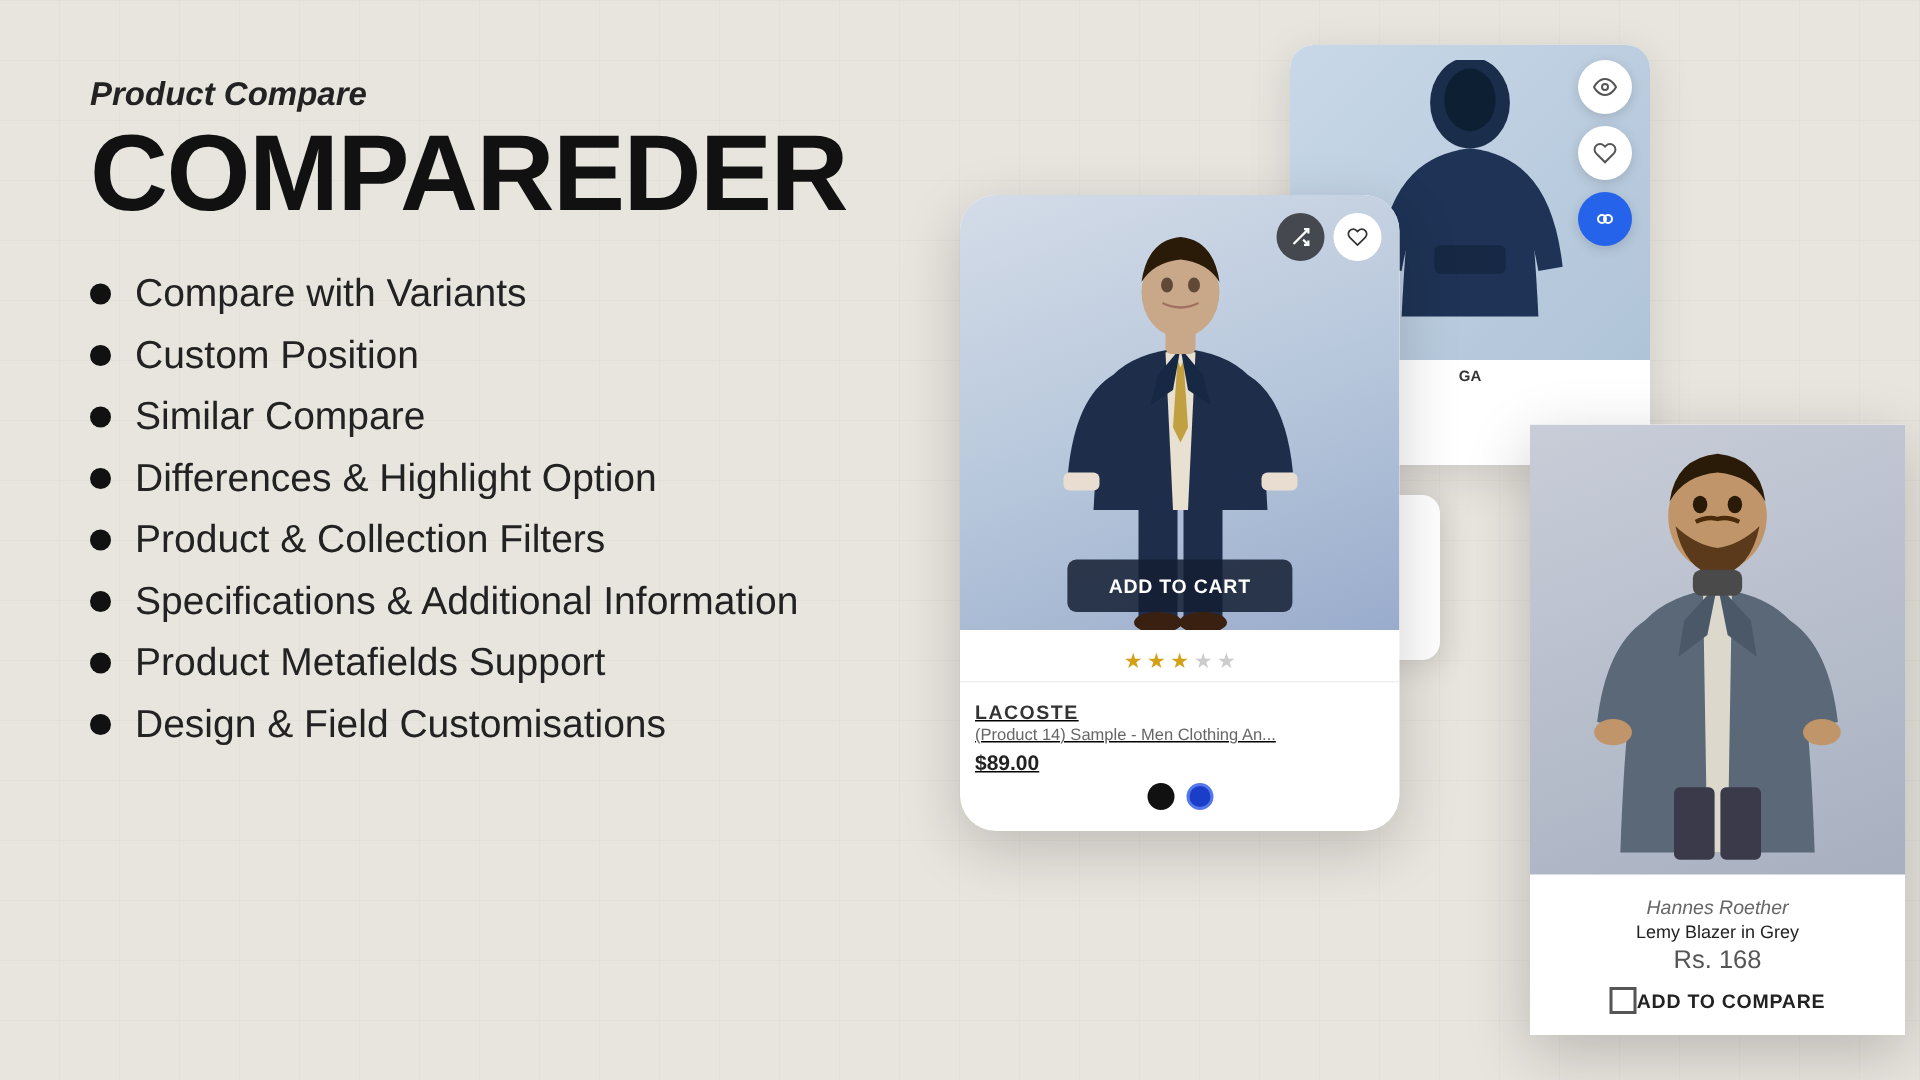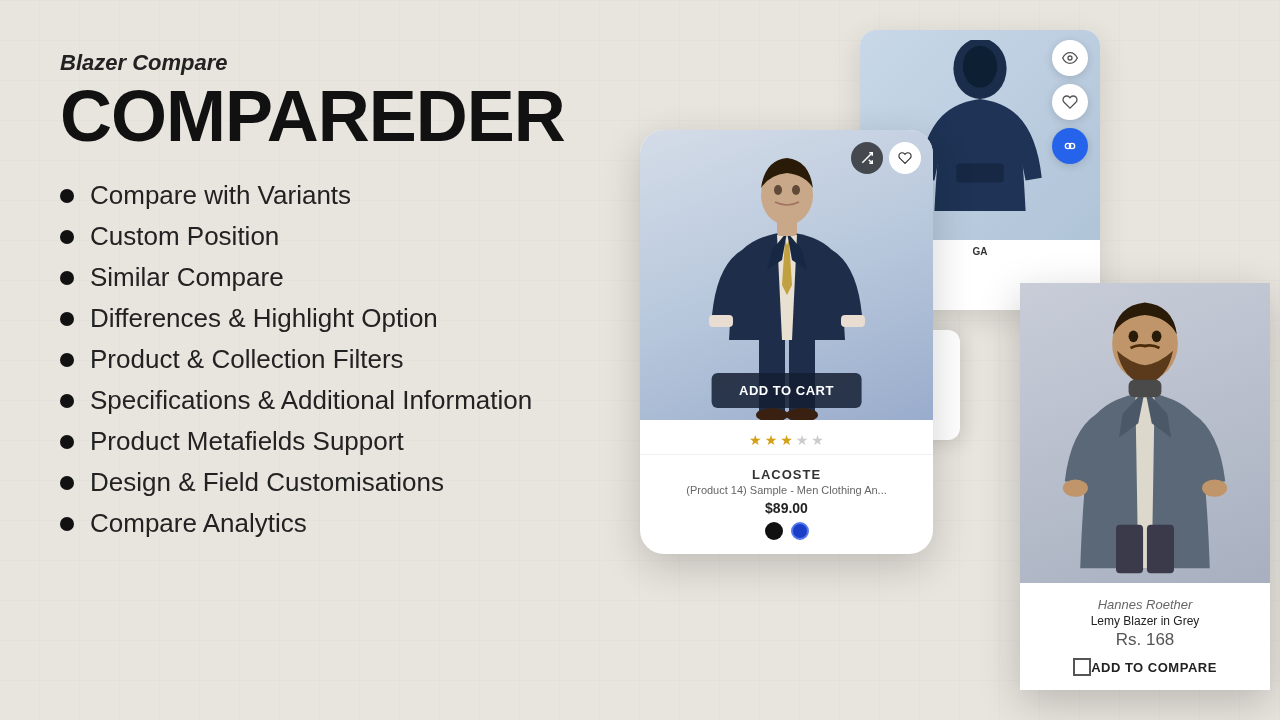--- a/index.html
+++ b/index.html
@@ -224,22 +224,23 @@
 
     .star {
       font-size: 14px;
     }
 
     .star.filled { color: #d4a017; }
     .star.empty { color: #ccc; }
 
     .card-main-info {
       padding: 12px 10px 14px;
-      text-align: center;
+      text-align: left;
       border-top: 1px solid #f0f0f0;
+      text-decoration: underline;
     }
 
     .brand-name {
       font-size: 13px;
       font-weight: 700;
       color: #333;
       letter-spacing: 1px;
     }
 
     .product-name {
@@ -397,21 +398,21 @@
       display: flex;
       align-items: center;
       justify-content: center;
       overflow: hidden;
     }
   </style>
 </head>
 <body>
 
 <div class="left-panel">
-  <div class="subtitle">Blazer Compare</div>
+  <div class="subtitle">Product Compare</div>
   <div class="main-title">COMPAREDER</div>
 
   <ul class="features-list">
     <li>
       <span class="bullet"></span>
       <span>Compare with Variants</span>
     </li>
     <li>
       <span class="bullet"></span>
       <span>Custom Position</span>
@@ -432,24 +433,20 @@
       <span class="bullet"></span>
       <span>Specifications &amp; Additional Information</span>
     </li>
     <li>
       <span class="bullet"></span>
       <span>Product Metafields Support</span>
     </li>
     <li>
       <span class="bullet"></span>
       <span>Design &amp; Field Customisations</span>
-    </li>
-    <li>
-      <span class="bullet"></span>
-      <span>Compare Analytics</span>
     </li>
   </ul>
 </div>
 
 <div class="right-panel">
 
   <div class="card-back">
     <div class="card-back-image">
 
       <svg class="hoodie-figure" viewBox="0 0 140 200">

